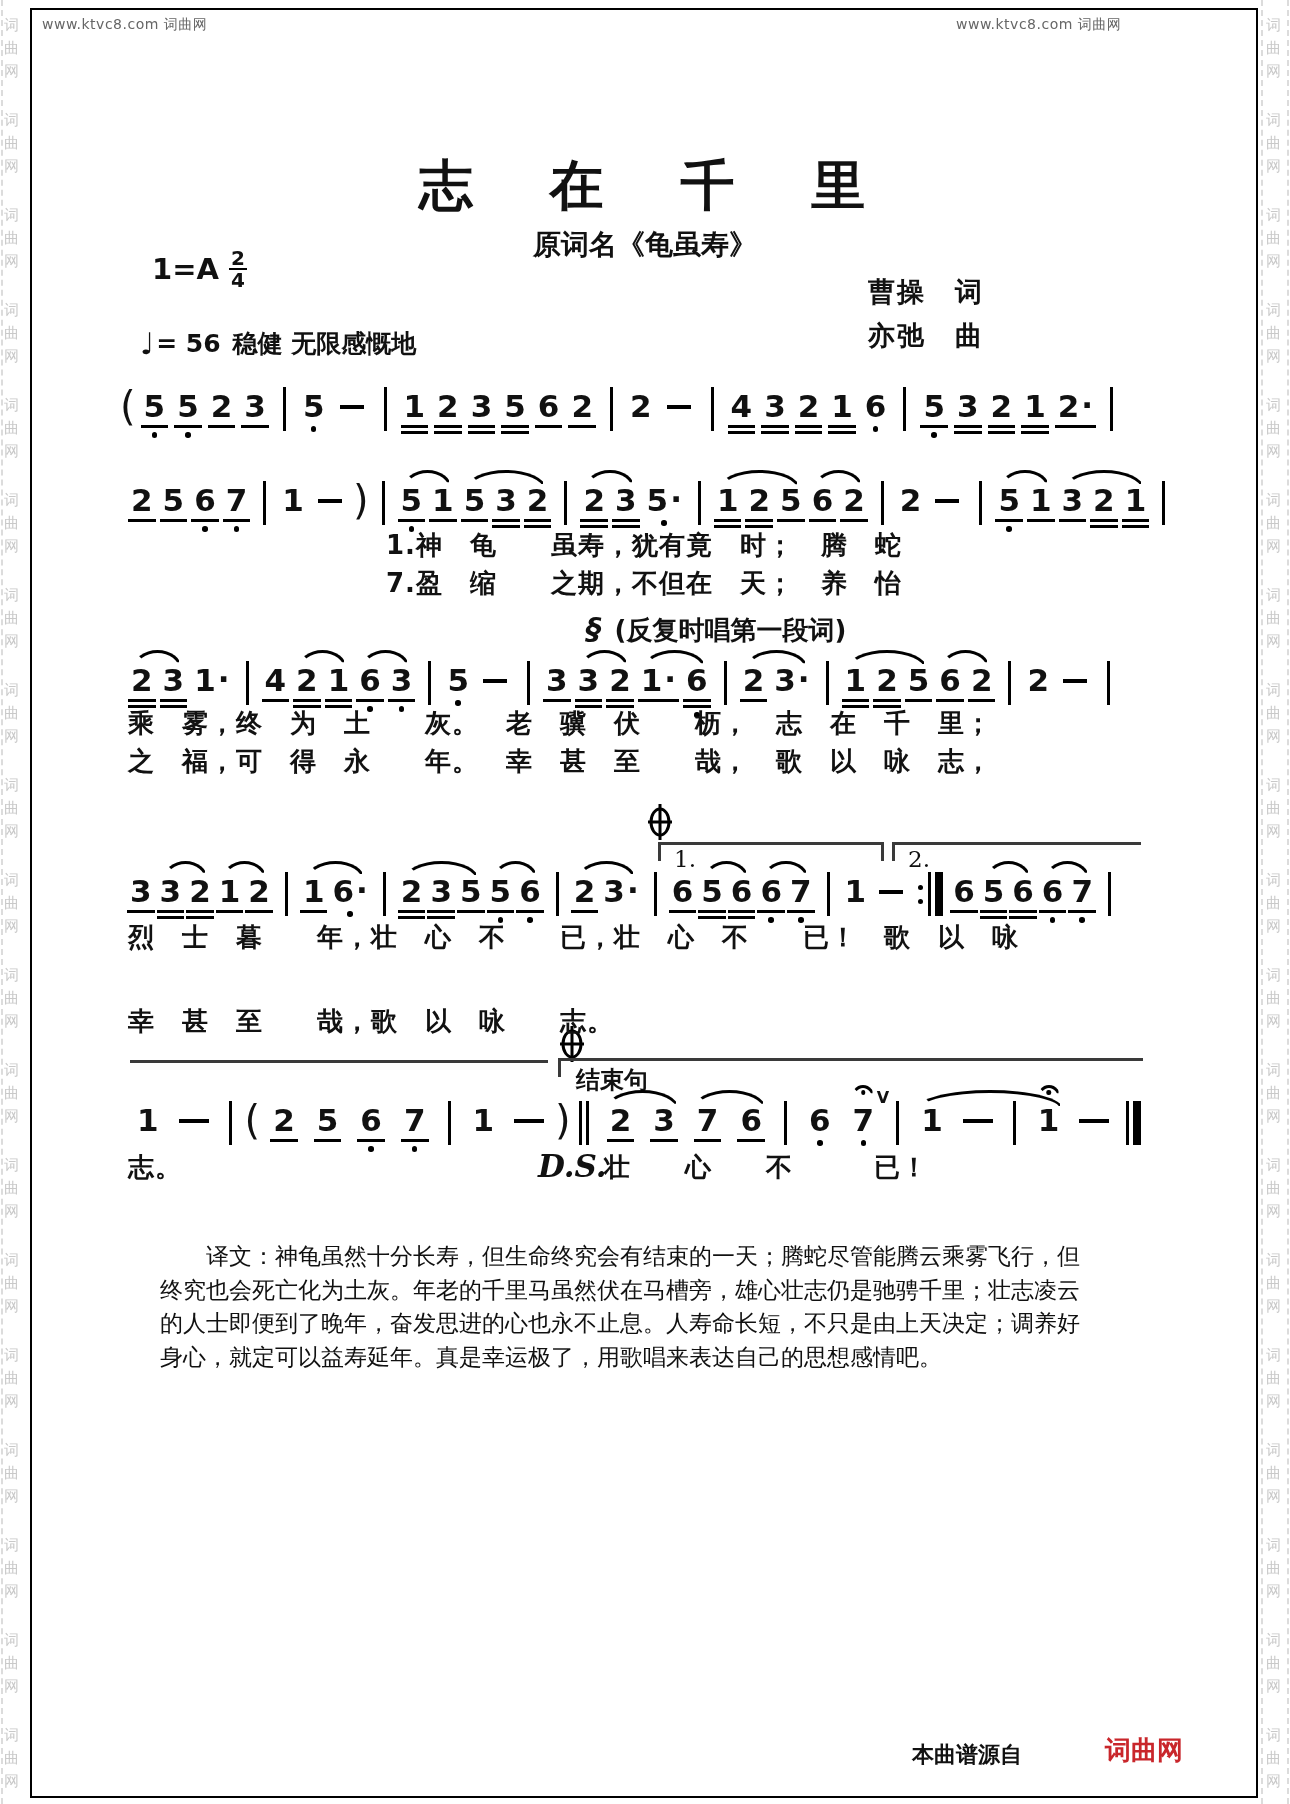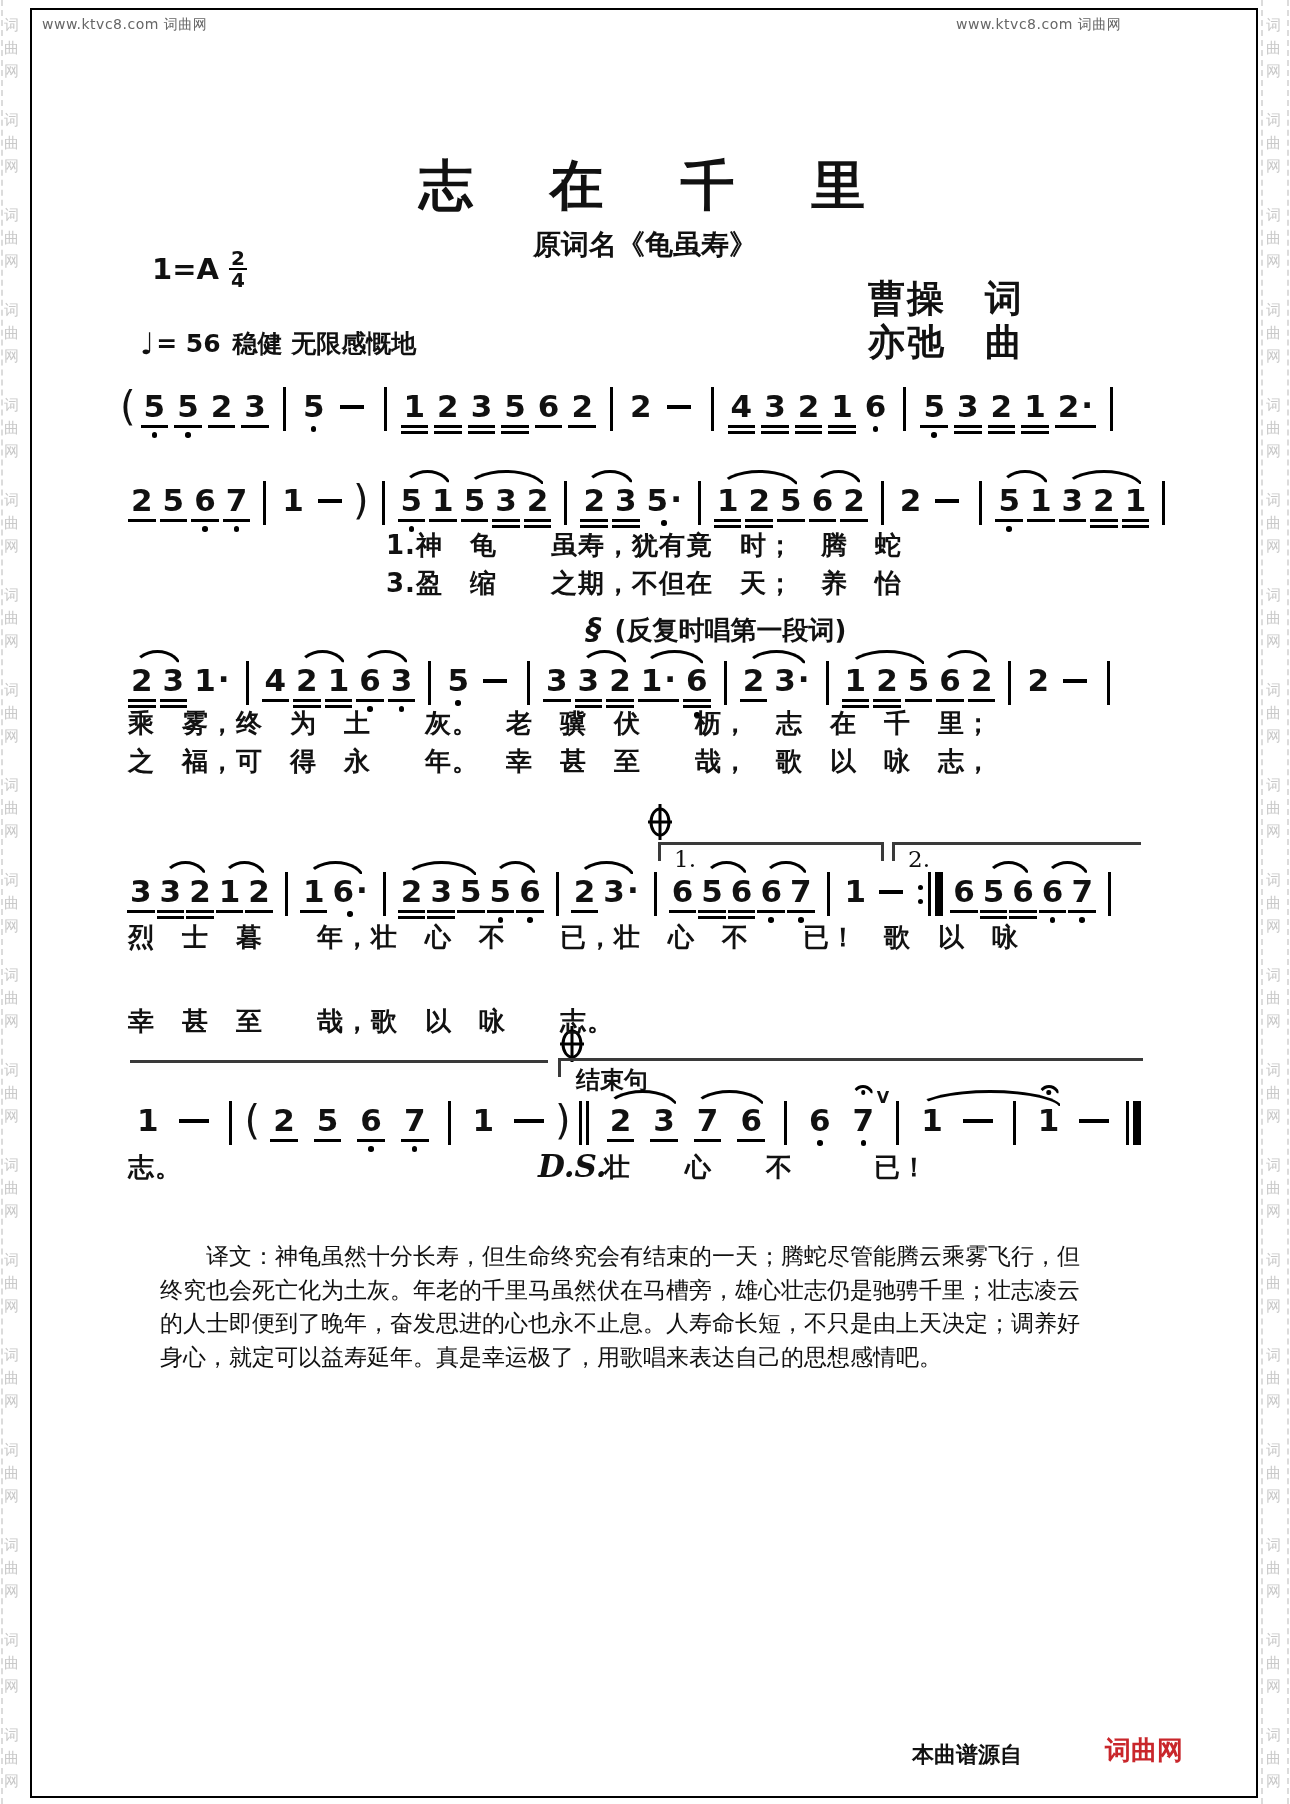--- a/index.html
+++ b/index.html
@@ -12,21 +12,21 @@
   .wm .grp{margin-bottom:26px;display:flex;flex-direction:column;align-items:center;}
   .hdr{position:absolute;top:16px;font-size:14px;color:#666;letter-spacing:.5px;}
   .title{position:absolute;left:0;right:0;top:150px;text-align:center;
          font-size:54px;font-weight:700;word-spacing:46px;letter-spacing:6px;}
   .subtitle{position:absolute;left:0;right:0;top:226px;text-align:center;font-size:28px;font-weight:600;}
   .keysig{position:absolute;left:152px;top:248px;font-size:29px;font-weight:700;display:flex;align-items:center;}
   .frac{display:inline-flex;flex-direction:column;align-items:center;margin-left:10px;font-size:20px;line-height:20px;}
   .frac .den{border-top:2.5px solid #000;padding:0 2px;}
   .tempo{position:absolute;left:140px;top:326px;font-size:25px;font-weight:700;display:flex;align-items:center;}
   .tempo .mark{font-size:30px;margin-right:2px;}
-  .credit{position:absolute;left:868px;font-size:37px;font-weight:600;letter-spacing:2px;}
+  .credit{position:absolute;left:868px;font-size:27px;font-weight:600;letter-spacing:2px;}
   .segno{position:absolute;left:545px;top:610px;font-size:26px;font-weight:700;margin-left:41px;}
   .segno .sym{font-size:31px;font-style:italic;margin-right:4px;}
 
   
   .mline{position:absolute;display:flex;align-items:flex-start;white-space:nowrap;}
   .note{position:relative;display:inline-flex;flex-direction:column;align-items:center;}
   .m6 .note{margin:0 6px;} .m5 .note{margin:0 5px;} .m4 .note{margin:0 4px;} .m11 .note{margin:0 11px;}
   .drow{display:flex;align-items:flex-start;}
   .d{font-size:31px;line-height:32px;font-weight:700;}
   .aug{font-size:31px;line-height:30px;font-weight:700;margin-left:2px;}
@@ -1139,21 +1139,21 @@
         </span>
         <div class="dash"></div>
         <div class="fin">
           <span class="thin"></span>
           <span class="thick"></span>
         </div>
       </div>
     </div>
   <div id="lyrics">
       <div class="lyr" style="left: 386px; top: 528px;">1.神　龟　　虽寿，犹有竟　时；　腾　蛇</div>
-      <div class="lyr" style="left: 386px; top: 566px;">3.盈　缩　　之期，不但在　天；　养　怡</div>
+      <div class="lyr" style="left: 386px; top: 566px;">7.盈　缩　　之期，不但在　天；　养　怡</div>
       <div class="lyr" style="left: 128px; top: 706px;">乘　雾，终　为　土　　灰。　老　骥　伏　　枥，　志　在　千　里；</div>
       <div class="lyr" style="left: 128px; top: 744px;">之　福，可　得　永　　年。　幸　甚　至　　哉，　歌　以　咏　志，</div>
       <div class="lyr" style="left: 128px; top: 920px;">烈　士　暮　　年，壮　心　不　　已，壮　心　不　　已！　歌　以　咏</div>
       <div class="lyr" style="left: 128px; top: 1004px;">幸　甚　至　　哉，歌　以　咏　　志。</div>
       <div class="lyr" style="left: 128px; top: 1150px;">志。</div>
       <div class="lyr" style="left: 604px; top: 1150px;">壮　　心　　不　　　已！</div>
     </div>
 
   <div class="analysis">
     <p class="ind">译文：神龟虽然十分长寿，但生命终究会有结束的一天；腾蛇尽管能腾云乘雾飞行，但终究也会死亡化为土灰。年老的千里马虽然伏在马槽旁，雄心壮志仍是驰骋千里；壮志凌云的人士即便到了晚年，奋发思进的心也永不止息。人寿命长短，不只是由上天决定；调养好身心，就定可以益寿延年。真是幸运极了，用歌唱来表达自己的思想感情吧。</p>

